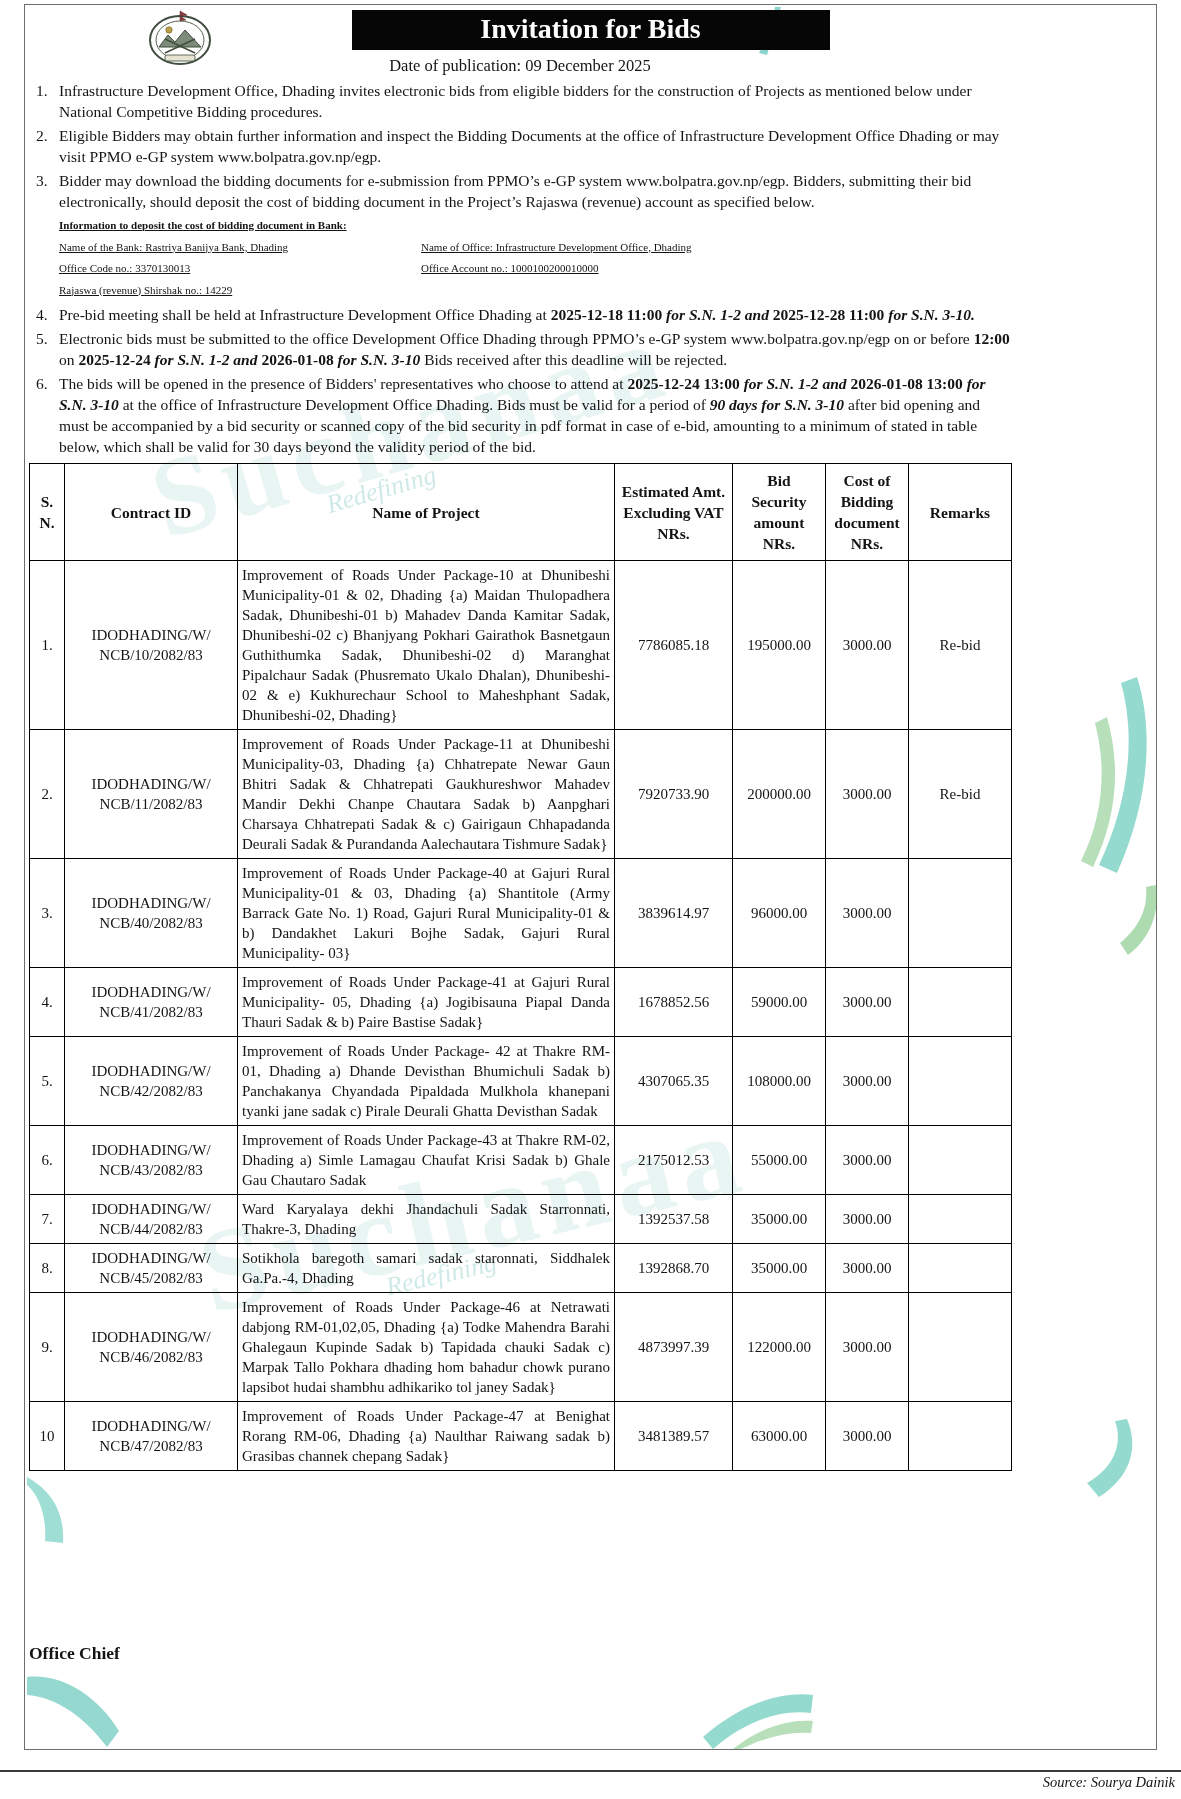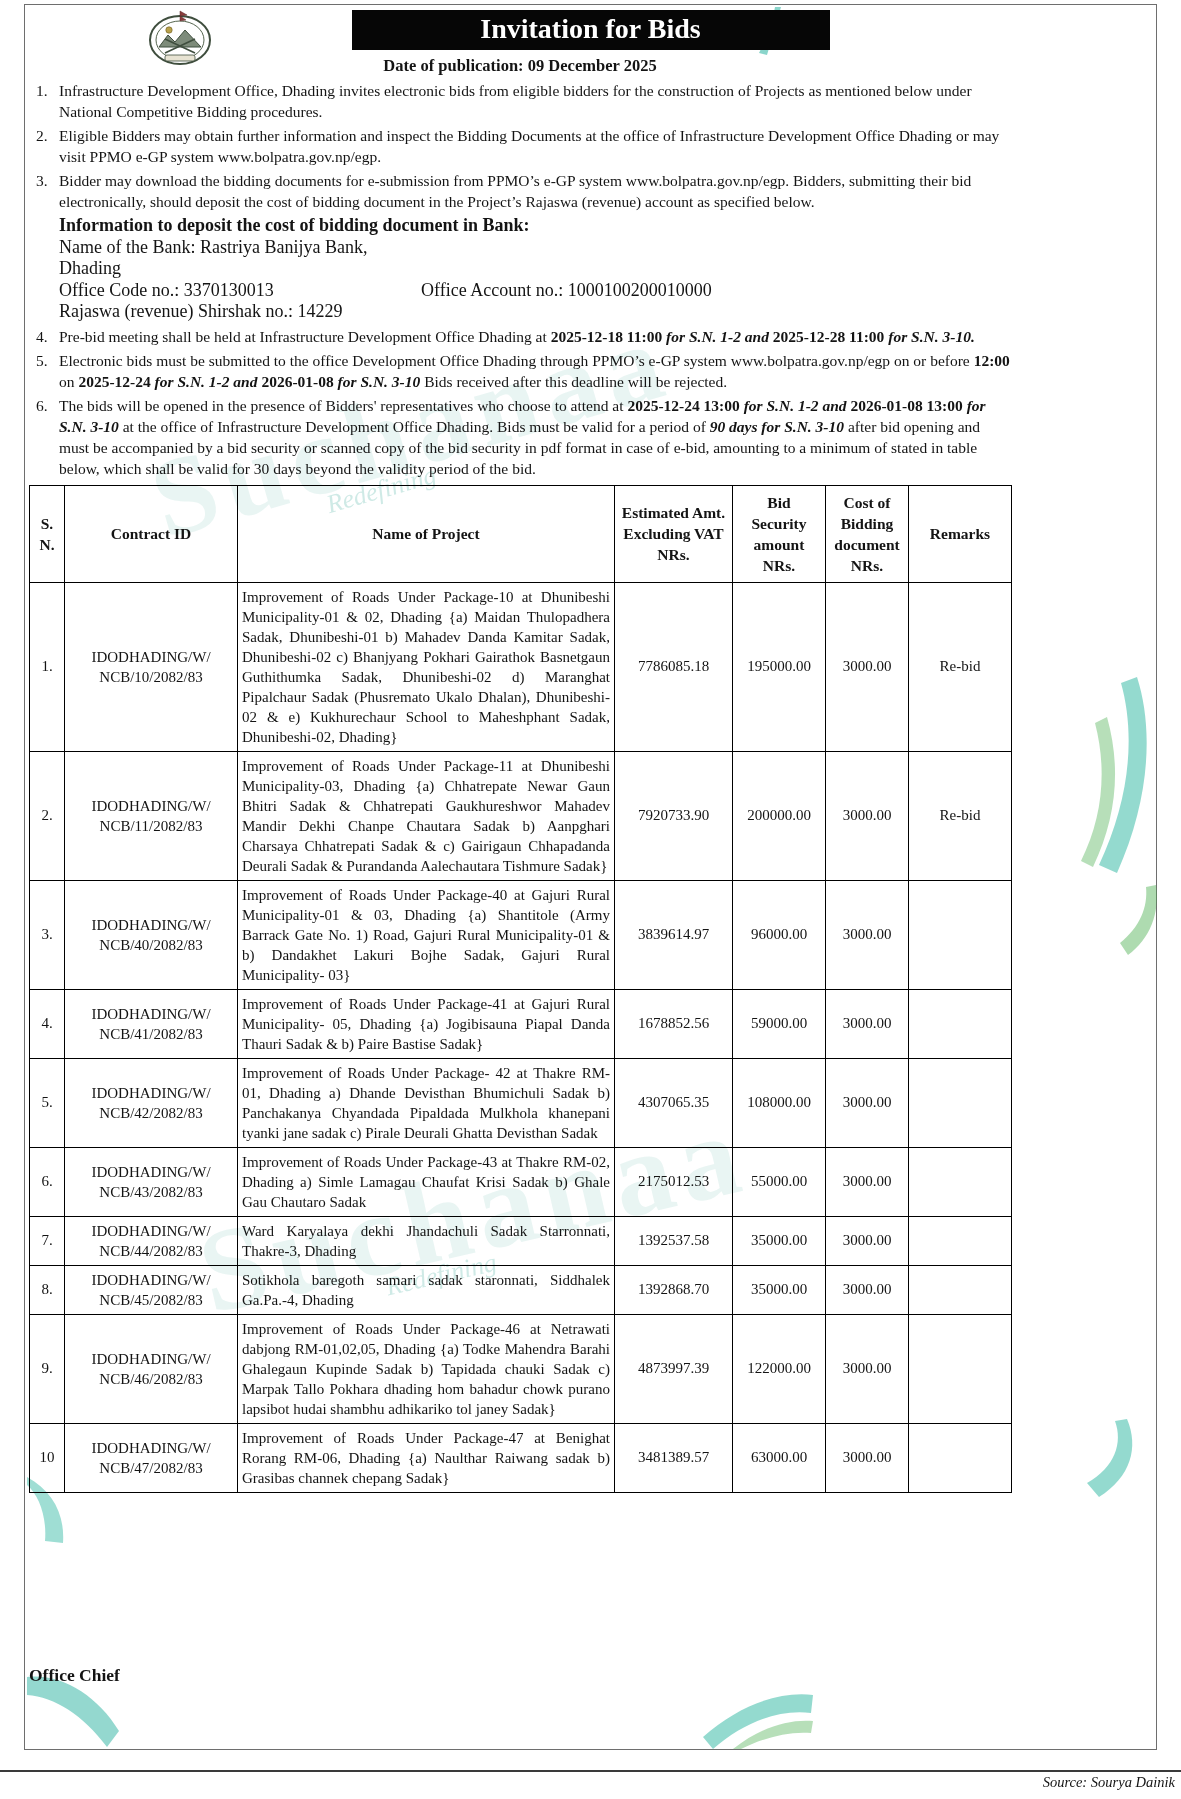--- a/index.html
+++ b/index.html
@@ -22,29 +22,29 @@
   .wm-tag1 { left:300px; top:470px; transform:rotate(-16deg); }
   .wm-tag2 { left:360px; top:1255px; transform:rotate(-13deg); }
   .deco { position:absolute; z-index:0; pointer-events:none; }
   
   .emblem { position:absolute; left:122px; top:2px; width:66px; height:60px; z-index:2; }
   .title-bar {
     margin:5px auto 0; width:478px; background:#060606; color:#fff; text-align:center;
     font-weight:bold; font-size:28px; padding:3px 8px 5px; position:relative; z-index:1;
   }
   .content { position:relative; width:986px; padding:0 0 0 4px; z-index:1; }
-  .date-line { text-align:center; font-weight:bold; font-size:16.5px; margin:6px 0 4px; }
+  .date-line { text-align:center; font-weight:normal; font-size:16.5px; margin:6px 0 4px; }
   
   .item { display:flex; font-size:15.5px; line-height:21px; margin-bottom:3px; }
   .item .num { flex:0 0 30px; padding-left:7px; }
   .item .itext { flex:1; }
   .b { font-weight:bold; }
   .bi { font-weight:bold; font-style:italic; }
   
-  .bank-block { margin:1px 0 3px 30px; font-size:18px; line-height:21.5px; }
+  .bank-block { margin:1px 0 3px 30px; font-size:11px; line-height:21.5px;text-decoration:underline; }
   .bank-heading { font-weight:bold; }
   .bank-row { display:grid; grid-template-columns:362px 1fr; }
   
   table.bids { border-collapse:collapse; table-layout:fixed; width:982px; margin-top:6px;
                position:relative; z-index:1; background:transparent; }
   table.bids th, table.bids td { border:1px solid #000; }
   table.bids th {
     font-weight:bold; text-align:center; vertical-align:middle; font-size:15.5px;
     line-height:21px; padding:6px 2px; white-space:pre-line;
   }
@@ -124,20 +124,21 @@
     </div>
     <div class="item">
       <span class="num">3.</span>
       <div class="itext"><span>Bidder may download the bidding documents for e-submission from PPMO’s e-GP system www.bolpatra.gov.np/egp. Bidders, submitting their bid electronically, should deposit the cost of bidding document in the Project’s Rajaswa (revenue) account as specified below.</span></div>
     </div>
 
     <div class="bank-block">
       <div class="bank-heading">Information to deposit the cost of bidding document in Bank:</div>
       <div class="bank-row">
         <span>Name of the Bank: Rastriya Banijya Bank, Dhading</span>
+        <span>Name of Office: Infrastructure Development Office, Dhading</span>
       </div>
       <div class="bank-row">
         <span>Office Code no.: 3370130013</span>
         <span>Office Account no.: 1000100200010000</span>
       </div>
       <div class="bank-row">
         <span>Rajaswa (revenue) Shirshak no.: 14229</span>
         <span></span>
       </div>
     </div>

